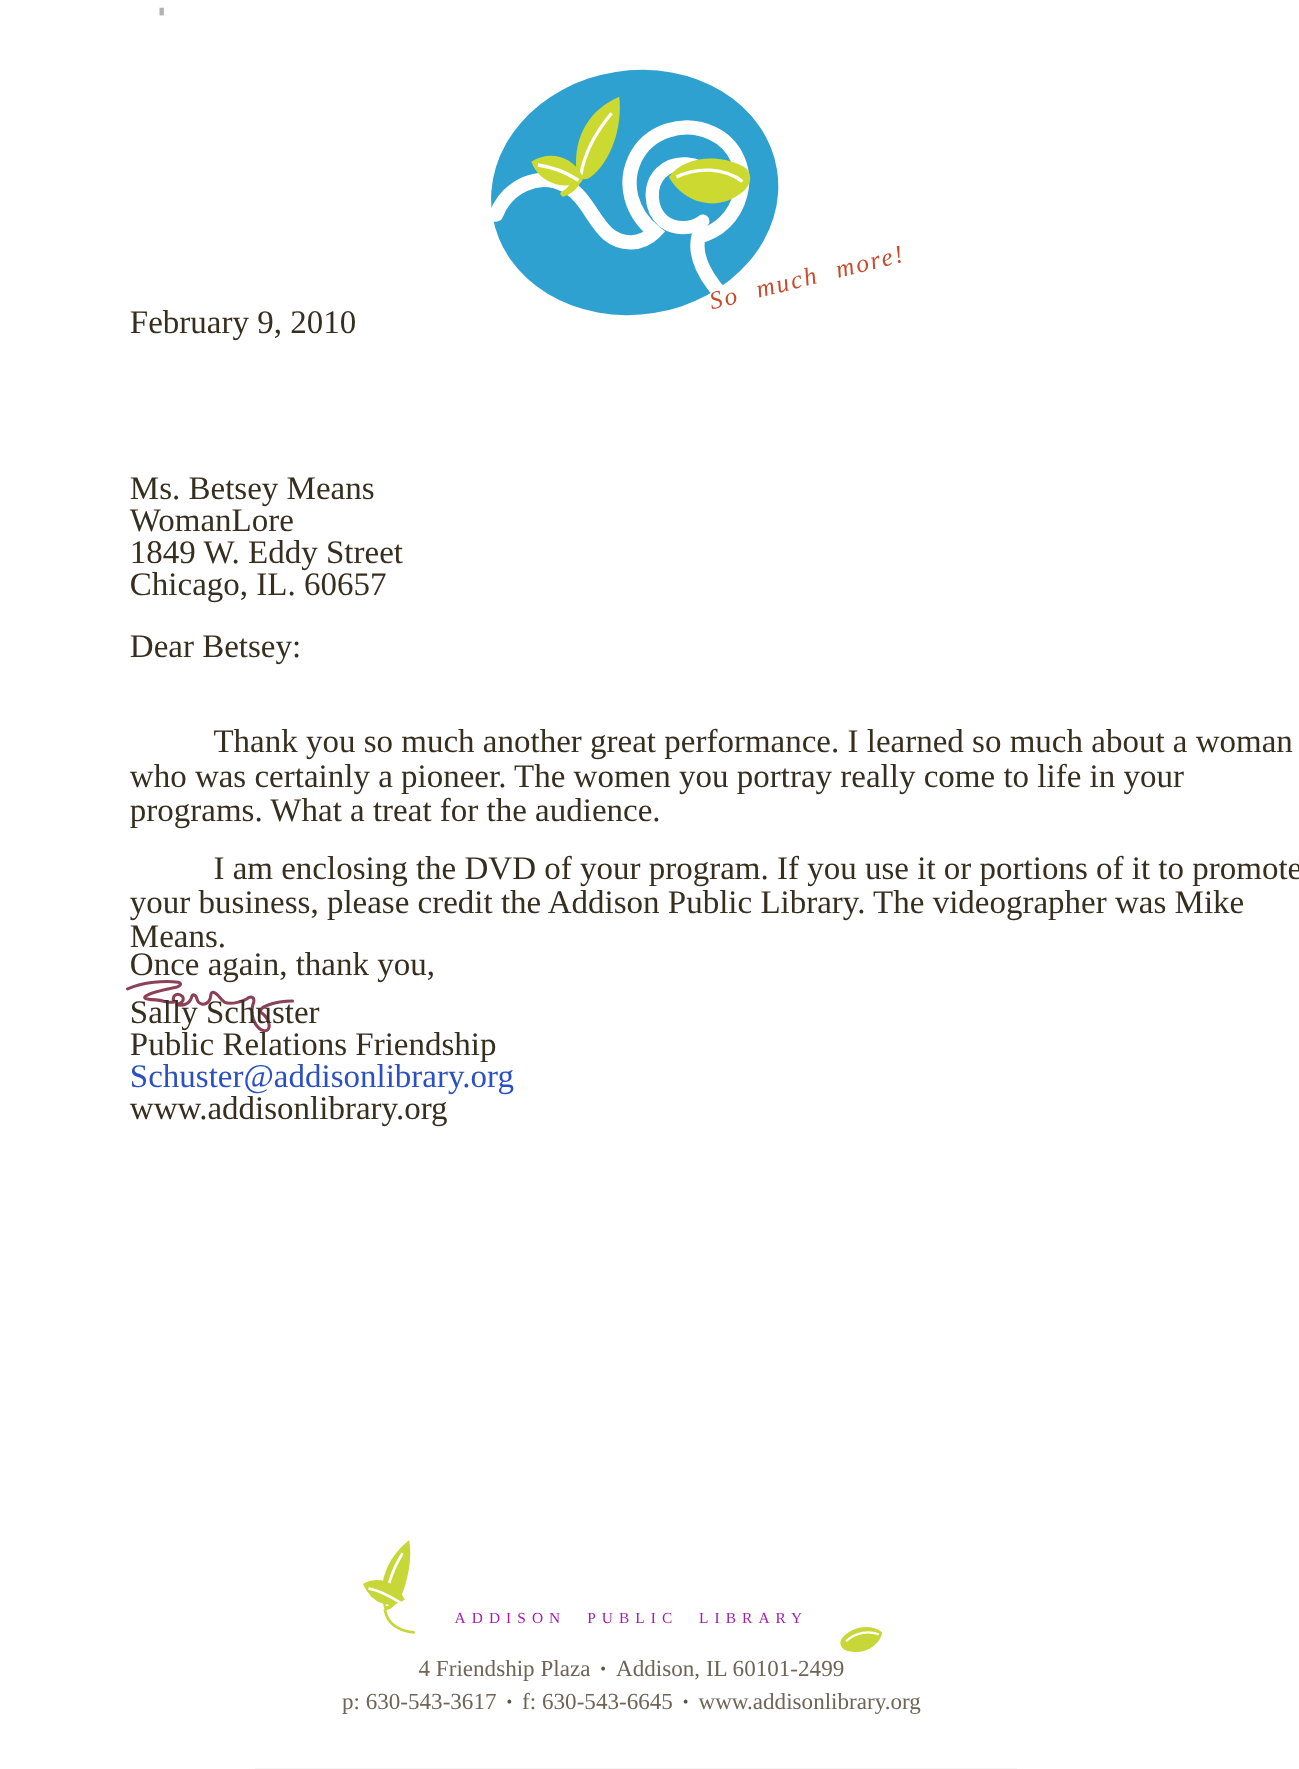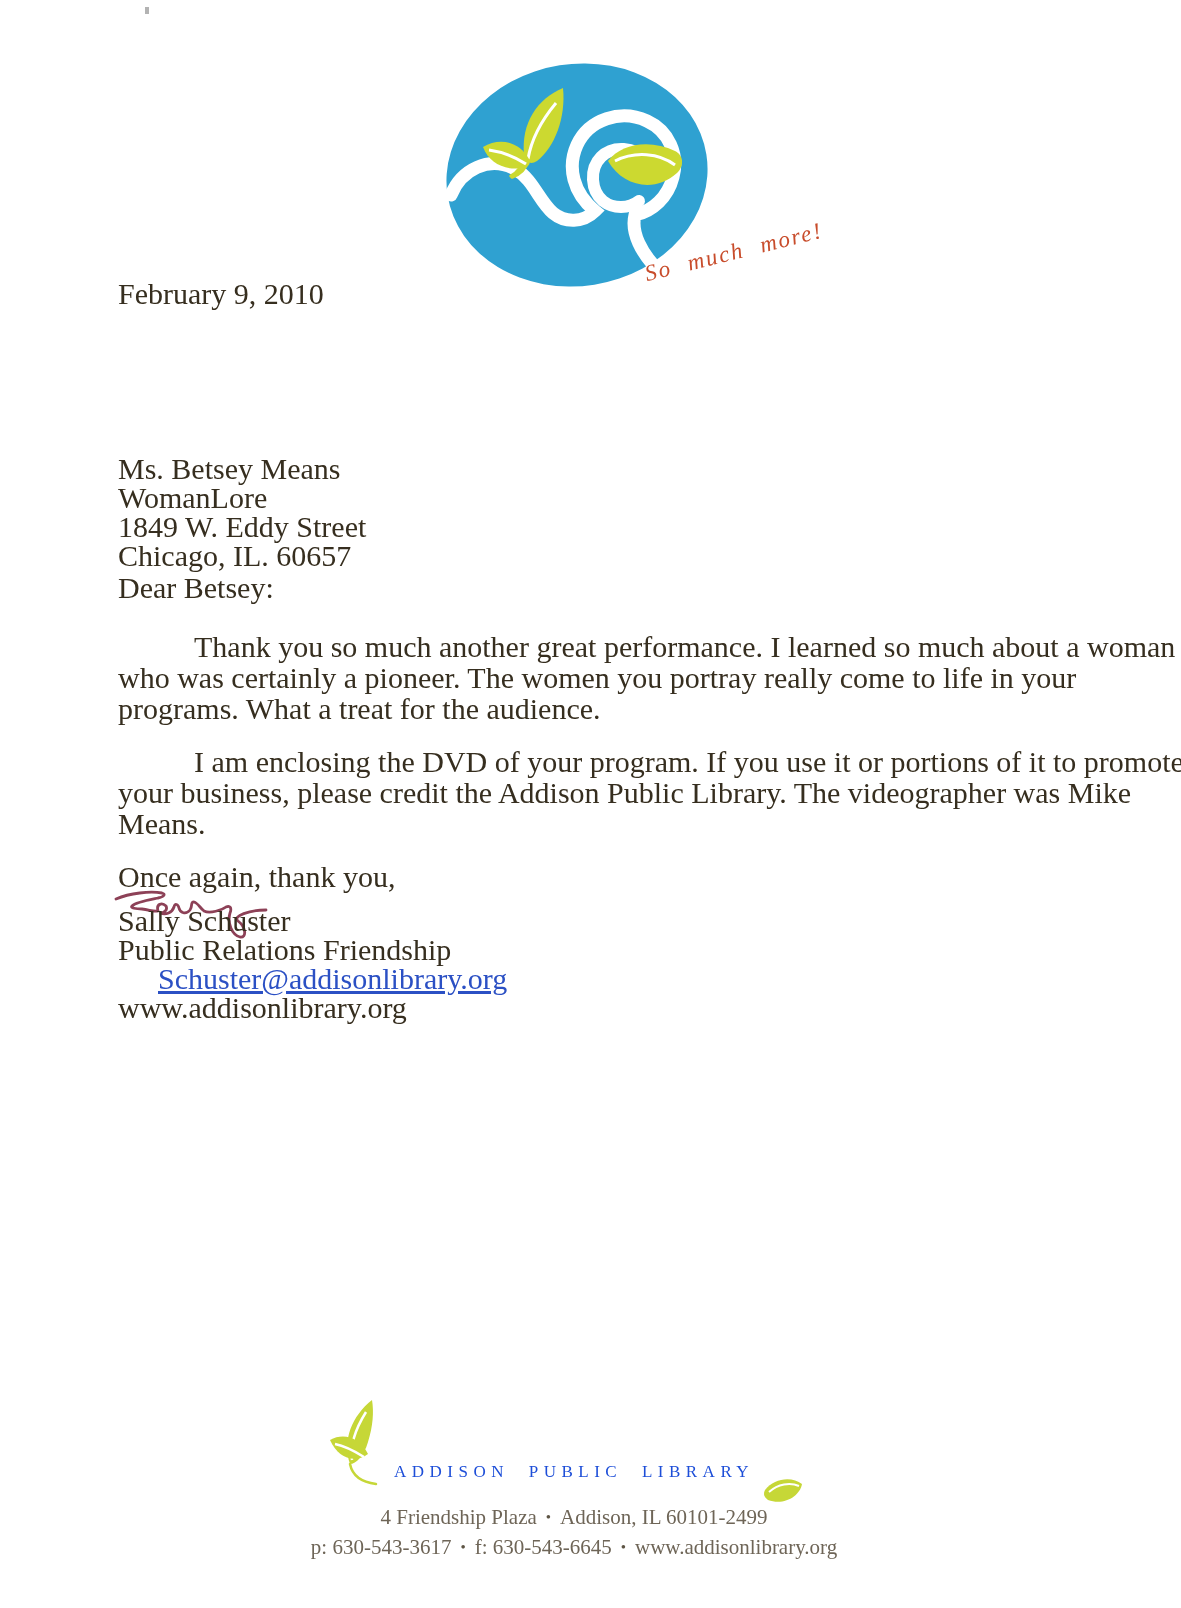--- a/index.html
+++ b/index.html
@@ -20,40 +20,40 @@
     left:650px;top:261px;width:200px;height:32px;
     font-style:italic;font-size:23px;color:#c84c2b;
     letter-spacing:2px;word-spacing:9px;
     transform:rotate(-14deg);transform-origin:0 100%;
     white-space:nowrap;
   }
 
   
   .textline{font-size:30px;white-space:nowrap;}
   .date{left:118px;top:278px;line-height:31px;}
-  .recipient{left:118px;top:430px;line-height:29px;margin-top:24px;}
+  .recipient{left:118px;top:430px;line-height:29px;}
   .salutation{left:118px;top:572px;line-height:31px;}
   .para{left:118px;line-height:31px;}
   .para-1{top:631px;}
   .para-2{top:746px;}
-  .para .line:first-child{padding-left:76px;}
+  .para .line:first-child{padding-left:76px;margin-top:28px;}
   .closing{left:118px;top:861px;line-height:31px;}
 
   .signature-svg{left:110px;top:880px;width:180px;height:65px;}
 
   .signer{left:118px;top:906px;line-height:29px;}
-  .email-link{color:#2b50c4;text-decoration:underline;cursor:pointer;margin-left:40px;}
+  .email-link{color:#2b50c4;cursor:pointer;}
 
   
   .leaves-left-svg{left:328px;top:1398px;width:76px;height:88px;}
   .leaf-right-svg{left:762px;top:1476px;width:42px;height:32px;}
   .footer-org{
     left:574px;top:1459px;transform:translateX(-50%);
-    font-size:17px;letter-spacing:5.5px;word-spacing:10px;
-    color:#1d4ed8;white-space:nowrap;line-height:26px;
+    font-size:14px;letter-spacing:5.5px;word-spacing:10px;
+    color:#a21caf;white-space:nowrap;line-height:26px;
   }
   .footer-line{
     left:574px;transform:translateX(-50%);
     font-size:21px;color:#6e6557;white-space:nowrap;line-height:26px;
   }
   .footer-addr{top:1504px;}
   .footer-contact{top:1534px;}
   .bullet{display:inline-block;margin:0 9px;font-size:15px;vertical-align:2px;color:#5d5444;}
 </style>
 </head>

